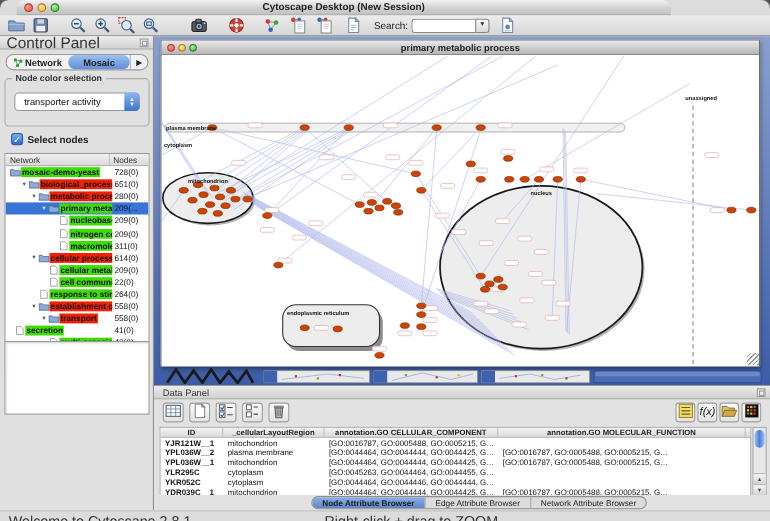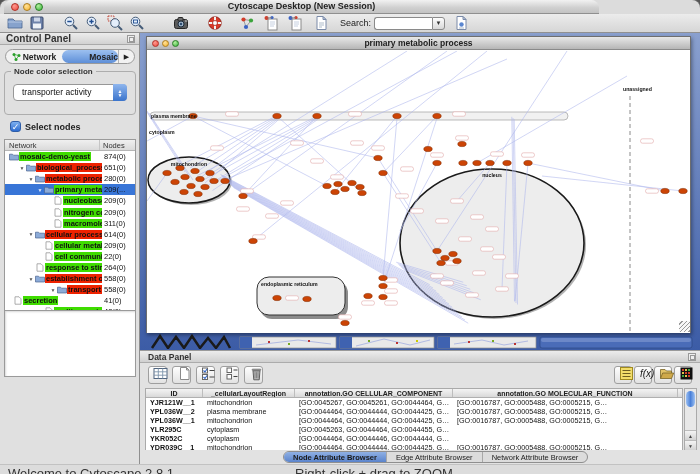--- a/index.html
+++ b/index.html
@@ -1,40 +1,40 @@
 <!DOCTYPE html>
 <html><head>
 <meta charset="utf-8">
 <style>
   html,body{margin:0;padding:0;background:#555;}
   *{box-sizing:border-box;font-family:"Liberation Sans",sans-serif;}
   .app{position:relative;width:700px;height:474px;background:#dcdcdc;overflow:hidden;border-radius:8px 8px 0 0;box-shadow:0 0 0 1px #666;}
   
-  .titlebar{position:absolute;left:4px;top:0;width:595px;height:14px;background:linear-gradient(#f2f2f2,#cfcfcf 60%,#c2c2c2);border-bottom:1px solid #8f8f8f;border-radius:8px 8px 0 0;}
+  .titlebar{position:absolute;left:15px;top:0;width:595px;height:14px;background:linear-gradient(#f2f2f2,#cfcfcf 60%,#c2c2c2);border-bottom:1px solid #8f8f8f;border-radius:8px 8px 0 0;}
   .lights{position:absolute;left:7px;top:3px;display:flex;gap:4px;}
   .light{width:8px;height:8px;border-radius:50%;}
   .light.r{background:radial-gradient(circle at 35% 30%,#ff9a90,#ee4b40);border:0.5px solid #b03027;}
   .light.y{background:radial-gradient(circle at 35% 30%,#ffe29a,#f6b42c);border:0.5px solid #ad7d1e;}
   .light.g{background:radial-gradient(circle at 35% 30%,#b5f0a0,#37b53a);border:0.5px solid #2a7d26;}
   .wtitle{position:absolute;left:0;right:0;top:1px;text-align:center;font-size:9px;font-weight:bold;color:#222;}
   
   .toolbar{position:absolute;left:0;top:14px;width:700px;height:19px;background:linear-gradient(#ececec,#d6d6d6);border-bottom:1px solid #909090;display:flex;align-items:center;}
   .tbtn{background:none;border:none;padding:0;width:18px;height:17px;display:flex;align-items:center;justify-content:center;cursor:default;}
   .tbtn svg{display:block;}
   .searchlbl{font-size:9px;color:#222;margin-left:10px;margin-right:3px;}
   .searchbox{width:58px;height:13px;border:1px solid #8a8a8a;border-right:none;border-radius:3px 0 0 3px;font-size:8px;padding:0 3px;background:#fff;}
   .searchdrop{width:13px;height:13px;border:1px solid #8a8a8a;border-radius:0 3px 3px 0;background:linear-gradient(#fdfdfd,#d8d8d8);font-size:6px;color:#333;display:flex;align-items:center;justify-content:center;}
   
   .leftcol{position:absolute;left:0;top:33px;width:140px;height:431px;background:#e0e0e0;border-right:1px solid #8f8f8f;}
-  .cp-head{position:relative;height:12px;background:linear-gradient(#ececec,#d2d2d2);border-bottom:1px solid #aaa;font-size:10px;font-weight:bold;color:#333;padding-left:6px;line-height:12px;}
+  .cp-head{position:relative;height:12px;background:linear-gradient(#ececec,#d2d2d2);border-bottom:1px solid #aaa;font-size:14px;font-weight:normal;color:#333;padding-left:6px;line-height:12px;}
   .floatico{position:absolute;right:4px;top:2px;width:8px;height:8px;border:1px solid #999;background:#eee;}
   .floatico:before{content:"";position:absolute;left:1px;top:1px;width:3px;height:3px;border:1px solid #999;}
   .cp-tabs{position:absolute;left:5px;top:16px;width:130px;height:15px;display:flex;border:1px solid #9a9a9a;border-radius:8px;background:#f2f2f2;overflow:hidden;}
   .cp-tab{flex:1;display:flex;align-items:center;justify-content:center;font-size:8.5px;font-weight:bold;color:#222;gap:2px;}
-  .cp-tab.sel{background:linear-gradient(#9cc0f0,#5e8fd8);border-radius:7px;justify-content:flex-end;}
+  .cp-tab.sel{background:linear-gradient(#9cc0f0,#5e8fd8);border-radius:7px;}
   .cp-arrow{width:16px;border-left:1px solid #b5b5b5;display:flex;align-items:center;justify-content:center;font-size:7px;color:#222;}
   .groupbox{position:absolute;left:4px;top:38px;width:132px;height:44px;border:1px solid #adadad;border-radius:4px;}
   .grouplbl{position:absolute;left:6px;top:-5px;background:#e0e0e0;padding:0 3px;font-size:8px;font-weight:bold;color:#333;}
   .combo{position:absolute;left:8px;top:12px;width:114px;height:17px;background:#fff;border:1px solid #979797;border-radius:4px;font-size:8.5px;color:#111;line-height:15px;padding-left:8px;}
   .combo .step{position:absolute;right:-1px;top:-1px;width:14px;height:17px;border-radius:0 4px 4px 0;background:linear-gradient(#8fb6ee,#3a74cc);display:flex;flex-direction:column;align-items:center;justify-content:center;color:#fff;font-size:5px;line-height:4px;}
   .checkrow{position:absolute;left:10px;top:88px;display:flex;align-items:center;gap:4px;}
   .checkbox{width:11px;height:11px;border-radius:3px;background:linear-gradient(#7db0f0,#2d6cd0);border:1px solid #2f5ea8;color:#fff;font-size:9px;line-height:10px;text-align:center;}
   .checklbl{font-size:9px;font-weight:bold;color:#222;}
   .tree{position:absolute;left:4px;top:106px;width:132px;height:201px;background:#fff;border:1px solid #9a9a9a;overflow:hidden;}
   .tree-head{height:11px;background:linear-gradient(#f0f0f0,#dadada);border-bottom:1px solid #b5b5b5;font-size:7.5px;color:#333;display:flex;}
@@ -55,23 +55,23 @@
   .netwin{position:absolute;left:6px;top:3px;width:545px;height:297px;border:1px solid #6e6e6e;background:#fff;box-shadow:1px 2px 4px rgba(0,0,0,.4);}
   .netwin-title{position:relative;height:13px;background:linear-gradient(#e8e8e8,#b6b6b6);border-bottom:1px solid #8a8a8a;padding-left:19px;}
   .netwin-title .lights{left:5px;top:3px;gap:3px;}
   .netwin-title .light{width:7px;height:7px;}
   .ntitle{position:absolute;left:0;right:0;top:1px;text-align:center;font-size:8.5px;font-weight:bold;color:#222;}
   .netcanvas{position:absolute;left:0;top:14px;width:543px;height:282px;background:#fff;overflow:hidden;}
   .grip{position:absolute;right:0;bottom:0;width:11px;height:11px;background:repeating-linear-gradient(135deg,#f8f8f8 0 2px,#9a9a9a 2px 3px);}
   .fragments{position:absolute;left:8px;top:301px;width:548px;height:15px;}
   
   .datapanel{position:absolute;left:140px;top:350px;width:560px;height:100px;background:#e2e2e2;border-top:1px solid #9a9a9a;}
-  .dp-head{position:relative;height:12px;background:linear-gradient(#ececec,#d0d0d0);border-bottom:1px solid #ababab;font-size:8.5px;font-weight:bold;color:#333;padding-left:8px;line-height:12px;}
+  .dp-head{position:relative;height:12px;background:linear-gradient(#ececec,#d0d0d0);border-bottom:1px solid #ababab;font-size:8.5px;font-weight:normal;color:#333;padding-left:8px;line-height:12px;}
   .dp-tools{position:relative;height:25px;}
-  .dpbtn{position:absolute;top:3px;width:19px;height:18px;border:1px solid #9f9f9f;border-radius:3px;background:linear-gradient(#fefefe,#e2e2e2);display:flex;align-items:center;justify-content:flex-start;padding:4px;}
+  .dpbtn{position:absolute;top:3px;width:19px;height:18px;border:1px solid #9f9f9f;border-radius:3px;background:linear-gradient(#fefefe,#e2e2e2);display:flex;align-items:center;justify-content:center;padding:4px;}
   .dptable{position:absolute;left:5px;top:37px;width:538px;height:63px;background:#fff;border:1px solid #aaa;border-bottom:none;}
   .thead{display:flex;height:9px;background:linear-gradient(#f4f4f4,#d9d9d9);border-bottom:1px solid #b0b0b0;font-size:7px;font-weight:bold;color:#222;}
   .thead div{border-right:1px solid #bdbdbd;text-align:center;line-height:9px;overflow:hidden;white-space:nowrap;}
   .drow{display:flex;height:9px;font-size:7.2px;color:#111;white-space:nowrap;}
   .drow div{overflow:hidden;padding-left:4px;line-height:9px;}
   .c-id{width:57px;font-weight:bold;}
   .c-rg{width:92px;}
   .c-cc{width:158px;}
   .c-mf{width:225px;}
   .vscroll{position:absolute;right:3px;top:37px;width:13px;height:63px;background:#e8e8e8;border:1px solid #aaa;}
@@ -270,21 +270,21 @@
       <div class="tree-head">
         <div class="c1">Network</div>
         <div class="c2">Nodes</div>
       </div>
       <div id="tree-rows">
           <div class="trow" style="padding-left:4px">
             <svg class="ticon" width="10" height="9">
               <path d="M0.5 8V2.2h3l1 1h5v4.8z" fill="#8cabd8" stroke="#4a6490" stroke-width="0.7"></path>
             </svg>
             <span class="chip green">mosaic-demo-yeast</span>
-            <span class="cnt">874(0)</span>
+            <span class="cnt">728(0)</span>
           </div>
           <div class="trow" style="padding-left:13px">
             <span class="arr">▼</span>
             <svg class="ticon" width="10" height="9">
               <path d="M0.5 8V2.2h3l1 1h5v4.8z" fill="#8cabd8" stroke="#4a6490" stroke-width="0.7"></path>
             </svg>
             <span class="chip red">biological_process</span>
             <span class="cnt">651(0)</span>
           </div>
           <div class="trow" style="padding-left:22px">
@@ -360,21 +360,21 @@
             <span class="cnt">264(0)</span>
           </div>
           <div class="trow" style="padding-left:22px">
             <span class="arr">▼</span>
             <svg class="ticon" width="10" height="9">
               <path d="M0.5 8V2.2h3l1 1h5v4.8z" fill="#8cabd8" stroke="#4a6490" stroke-width="0.7"></path>
             </svg>
             <span class="chip red">establishment of lo</span>
             <span class="cnt">558(0)</span>
           </div>
-          <div class="trow" style="padding-left:44px">
+          <div class="trow" style="padding-left:31px">
             <span class="arr">▼</span>
             <svg class="ticon" width="10" height="9">
               <path d="M0.5 8V2.2h3l1 1h5v4.8z" fill="#8cabd8" stroke="#4a6490" stroke-width="0.7"></path>
             </svg>
             <span class="chip red">transport</span>
             <span class="cnt">558(0)</span>
           </div>
           <div class="trow" style="">
             <span class="arr"></span>
             <svg class="ticon" width="10" height="9">
@@ -706,21 +706,20 @@
       <div class="thead" id="dp-thead">
           <div class="c-id">ID</div>
           <div class="c-rg">_cellularLayoutRegion</div>
           <div class="c-cc">annotation.GO CELLULAR_COMPONENT</div>
           <div class="c-mf">annotation.GO MOLECULAR_FUNCTION</div>
         </div>
       <div id="dp-rows">
           <div class="drow">
             <div class="c-id">YJR121W__1</div>
             <div class="c-rg">mitochondrion</div>
-            <div class="c-cc">[GO:0045267, GO:0045261, GO:0044464, G…</div>
             <div class="c-mf">[GO:0016787, GO:0005488, GO:0005215, G…</div>
           </div>
           <div class="drow">
             <div class="c-id">YPL036W__2</div>
             <div class="c-rg">plasma membrane</div>
             <div class="c-cc">[GO:0044464, GO:0044444, GO:0044425, G…</div>
             <div class="c-mf">[GO:0016787, GO:0005488, GO:0005215, G…</div>
           </div>
           <div class="drow">
             <div class="c-id">YPL036W__1</div>

